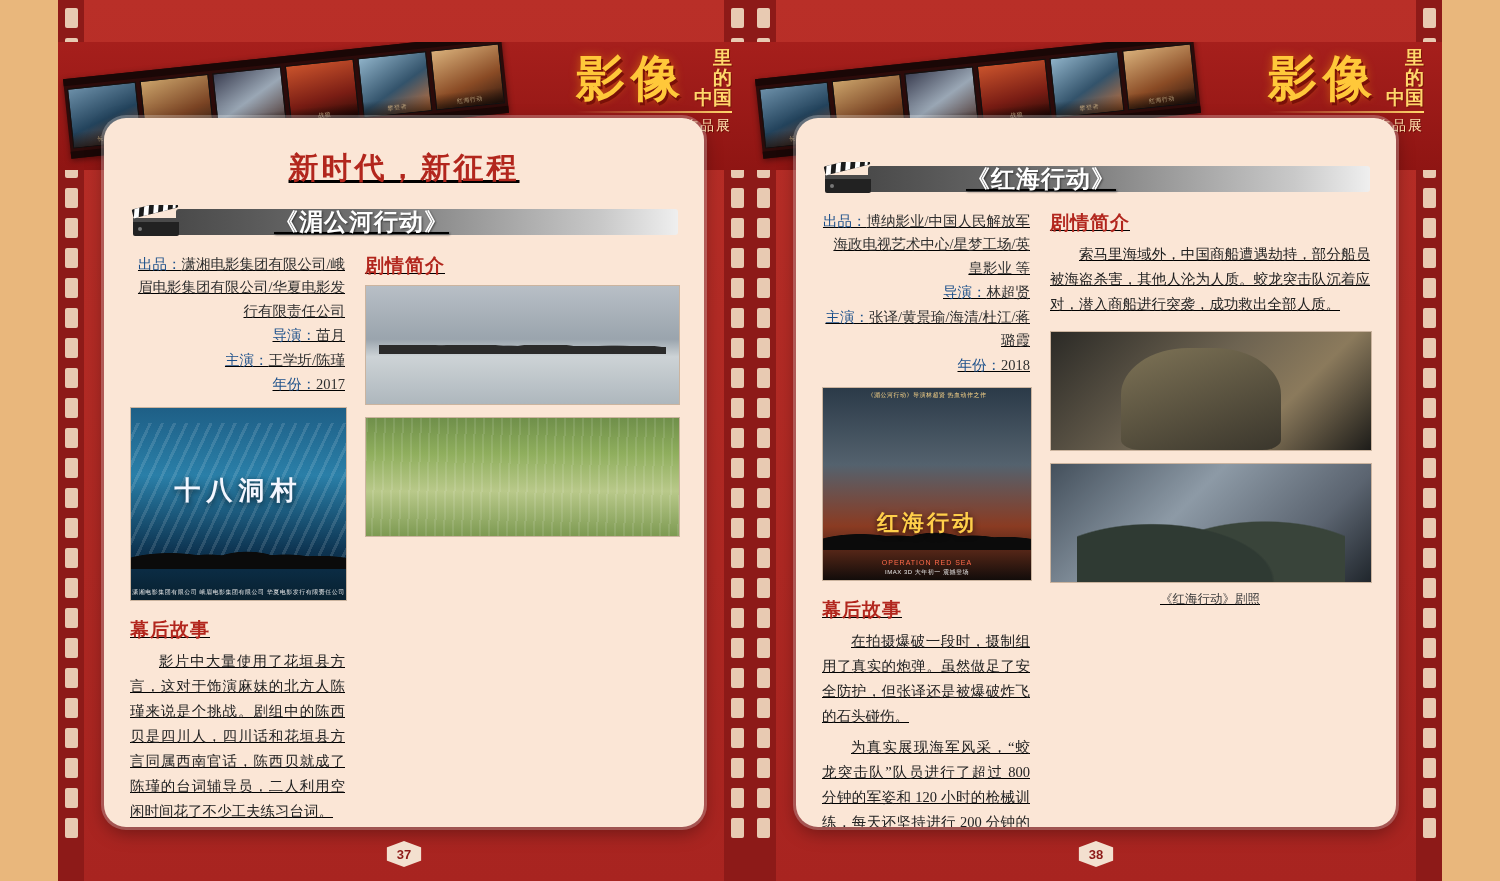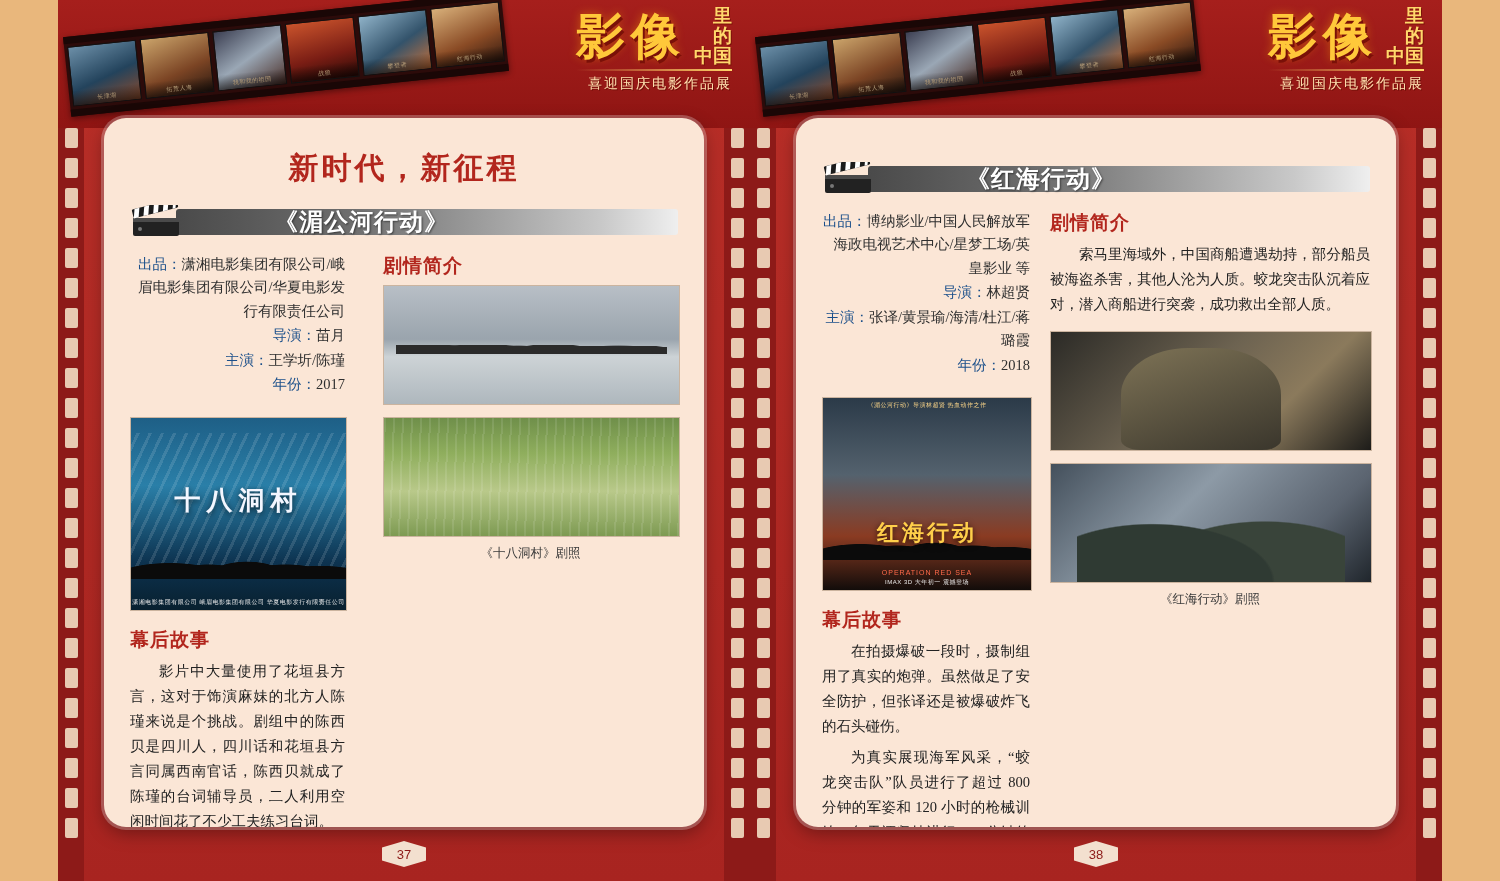--- a/index.html
+++ b/index.html
@@ -32,20 +32,21 @@
   }
   .perf.l{left:0;}
   .perf.r{right:0;}
   .perf i{display:block;width:13px;height:20px;background:#f0d9c0;border-radius:2px;opacity:.92;}
 
   
   .hdr{
     position:relative;height:128px;width:100%;
     background:linear-gradient(180deg,#a61f1c 0%,#8f1513 100%);
     overflow:hidden;
+    margin-top:42px;
   }
   .filmstrip{
     position:absolute;left:8px;top:14px;width:440px;height:80px;
     transform:rotate(-6deg);
     background:#2c0b0a;
     border-top:7px solid #1a0706;border-bottom:7px solid #1a0706;
     display:flex;gap:4px;padding:3px;box-sizing:border-box;
     box-shadow:0 2px 6px rgba(0,0,0,.45);
   }
   .frame{flex:1;position:relative;overflow:hidden;border:1px solid #111;}
@@ -92,20 +93,21 @@
 
   
   .card{
     position:absolute;left:46px;right:46px;top:118px;bottom:54px;
     background:#fbe6d6;
     border-radius:22px;
     box-shadow:0 0 0 3px rgba(255,255,255,.25), 0 6px 18px rgba(0,0,0,.35);
     padding:18px 26px 14px 26px;
     box-sizing:border-box;
     overflow:hidden;
+    text-decoration:underline;
   }
   .bigtitle{
     text-align:center;font-size:30px;font-weight:700;color:#b2261d;
     letter-spacing:3px;margin:12px 0 16px 0;
     font-family:"DejaVu Serif", serif;
   }
   
   .ribbon{
     position:relative;height:34px;margin:0 0 14px 0;
     display:flex;align-items:center;
@@ -119,30 +121,30 @@
     position:relative;z-index:2;width:54px;height:34px;
   }
   .ribbon .name{
     position:relative;z-index:2;margin-left:34px;
     font-size:24px;font-weight:700;color:#fff;letter-spacing:1px;
     text-shadow:1px 1px 2px rgba(0,0,0,.5);
   }
   .ribbon.centered{justify-content:flex-start;}
   .ribbon.centered .name{margin-left:90px;}
 
-  .cols{display:flex;gap:38px;}
+  .cols{display:flex;gap:20px;}
   .colL{width:215px;flex:none;}
   .colR{flex:1;}
 
   .meta{font-size:14.5px;line-height:1.62;color:#2f2f2f;text-align:right;}
   .meta .k{color:#1b4f8a;}
   .meta .row{margin-bottom:1px;}
 
   .poster{
-    margin-top:20px;width:100%;height:192px;border:1px solid #cbb49f;
+    margin-top:10px;width:100%;height:192px;border:1px solid #cbb49f;
     position:relative;overflow:hidden;background:#123;
   }
   .poster.p1{background:linear-gradient(180deg,#1e5f86 0%,#2a7fa8 35%,#0d3350 75%,#08202f 100%);}
   .poster.p1::before{
     content:"";position:absolute;left:-20%;top:8%;width:140%;height:70%;
     background:repeating-linear-gradient(115deg,rgba(255,255,255,.12) 0 3px,rgba(255,255,255,0) 3px 11px);
   }
   .poster.p2{background:linear-gradient(180deg,#2b3a48 0%,#54626e 40%,#8a3b22 72%,#120c0a 100%);}
   .poster .ptxt{
     position:absolute;left:0;right:0;top:34%;text-align:center;
@@ -213,24 +215,24 @@
     background:
       radial-gradient(ellipse at 28% 100%,#2f3a33 0 44%,rgba(0,0,0,0) 45%),
       radial-gradient(ellipse at 70% 100%,#39443a 0 46%,rgba(0,0,0,0) 47%);
   }
   .photo-cap{
     text-align:center;font-size:12.5px;color:#3a3a3a;margin-top:-4px;
   }
 
   .pagenum{
     position:absolute;bottom:14px;left:50%;transform:translateX(-50%);
-    width:44px;height:26px;
+    width:35px;height:26px;
     background:#f3e0cf;
     clip-path:polygon(50% 0,100% 25%,100% 75%,50% 100%,0 75%,0 25%);
-    color:#8d1a18;font-size:13px;font-weight:400;
+    color:#8d1a18;font-size:13px;font-weight:700;
     display:flex;align-items:center;justify-content:center;
     font-family:"Liberation Sans",sans-serif;
   }
   .twocol{display:flex;gap:20px;}
   .twocol .c1{width:208px;flex:none;}
   .twocol .c2{flex:1;}
 </style>
 </head>
 <body>
 
@@ -370,21 +372,20 @@
 
           <div class="sec-h">幕后故事</div>
           <div class="para">影片中大量使用了花垣县方言，这对于饰演麻妹的北方人陈瑾来说是个挑战。剧组中的陈西贝是四川人，四川话和花垣县方言同属西南官话，陈西贝就成了陈瑾的台词辅导员，二人利用空闲时间花了不少工夫练习台词。</div>
         </div>
 
         <div class="colR">
           <div class="sec-h" style="margin-top:0">剧情简介</div>
 
           <div class="photo ph-beach"></div>
           <div class="photo ph-field"></div>
-          <div class="photo-cap">《十八洞村》剧照</div>
         </div>
       </div>
     </div>
 
     <div class="pagenum">37</div>
   </div>
 
   <div class="page right">
     <div class="perf l">
       <i></i>

